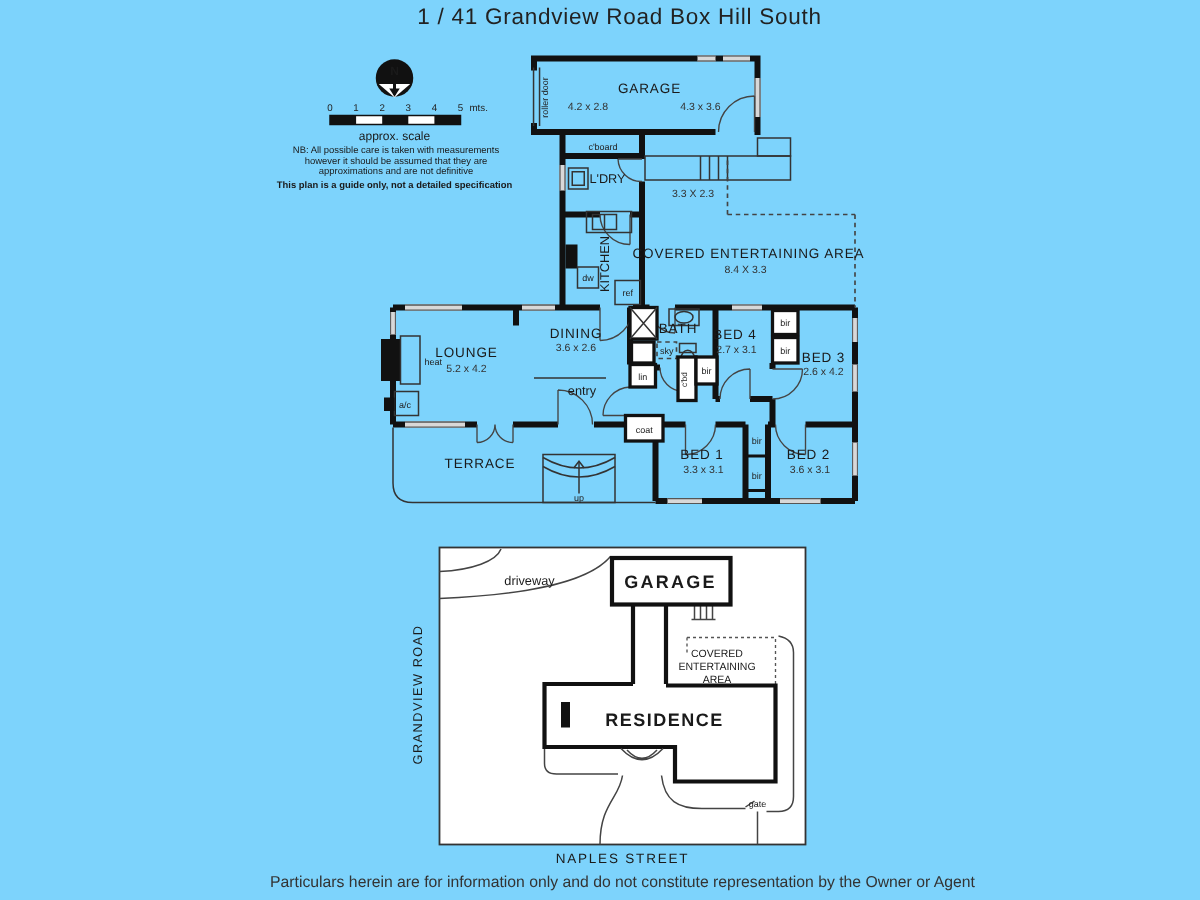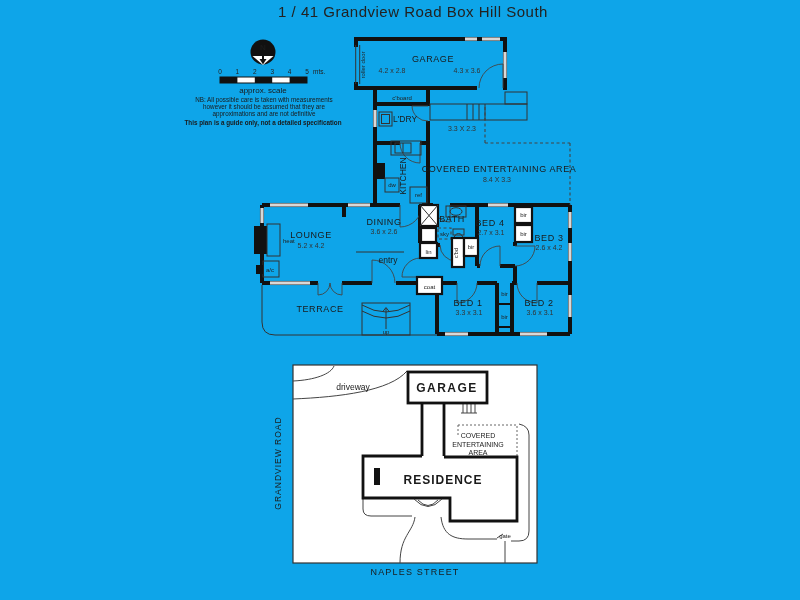--- a/index.html
+++ b/index.html
@@ -1,16 +1,16 @@
 <!DOCTYPE html>
 <html><head>
 <meta charset="utf-8">
 <style>
   html,body{margin:0;padding:0;background:#ffffff;}
-  #page{position:relative;width:800px;height:600px;background:#0ea5e9;overflow:hidden;
+  #page{position:relative;width:800px;height:600px;background:#7dd3fc;overflow:hidden;
         font-family:"Liberation Sans", sans-serif;color:#1a1a1a;}
   .title{position:absolute;top:3px;left:26px;width:774px;text-align:center;
          font-size:15px;letter-spacing:.5px;color:#222;}
   .footer{position:absolute;top:582px;left:30px;width:770px;text-align:center;
           font-size:10.5px;color:#333;}
   svg{position:absolute;top:0;left:0;}
   text{fill:#1a1a1a;font-family:"Liberation Sans", sans-serif;}
   .room{font-size:9px;letter-spacing:.6px;}
   .dim{font-size:7px;fill:#333;}
   .tiny{font-size:6px;fill:#222;}
@@ -268,13 +268,14 @@
       <text x="447" y="392" text-anchor="middle" font-size="12" font-weight="bold" letter-spacing="1.5">GARAGE</text>
       <text x="478" y="438" text-anchor="middle" font-size="7">COVERED</text>
       <text x="478" y="446.5" text-anchor="middle" font-size="7">ENTERTAINING</text>
       <text x="478" y="455" text-anchor="middle" font-size="7">AREA</text>
       <text x="443" y="484" text-anchor="middle" font-size="12" font-weight="bold" letter-spacing="1">RESIDENCE</text>
       <text x="505" y="538" text-anchor="middle" font-size="6" fill="#333">gate</text>
       <text x="415" y="575" text-anchor="middle" font-size="9" letter-spacing="1.2">NAPLES STREET</text>
     </g>
   </svg>
 
+  <div class="footer">Particulars herein are for information only and do not constitute representation by the Owner or Agent</div>
 </div>
 
 </body></html>

